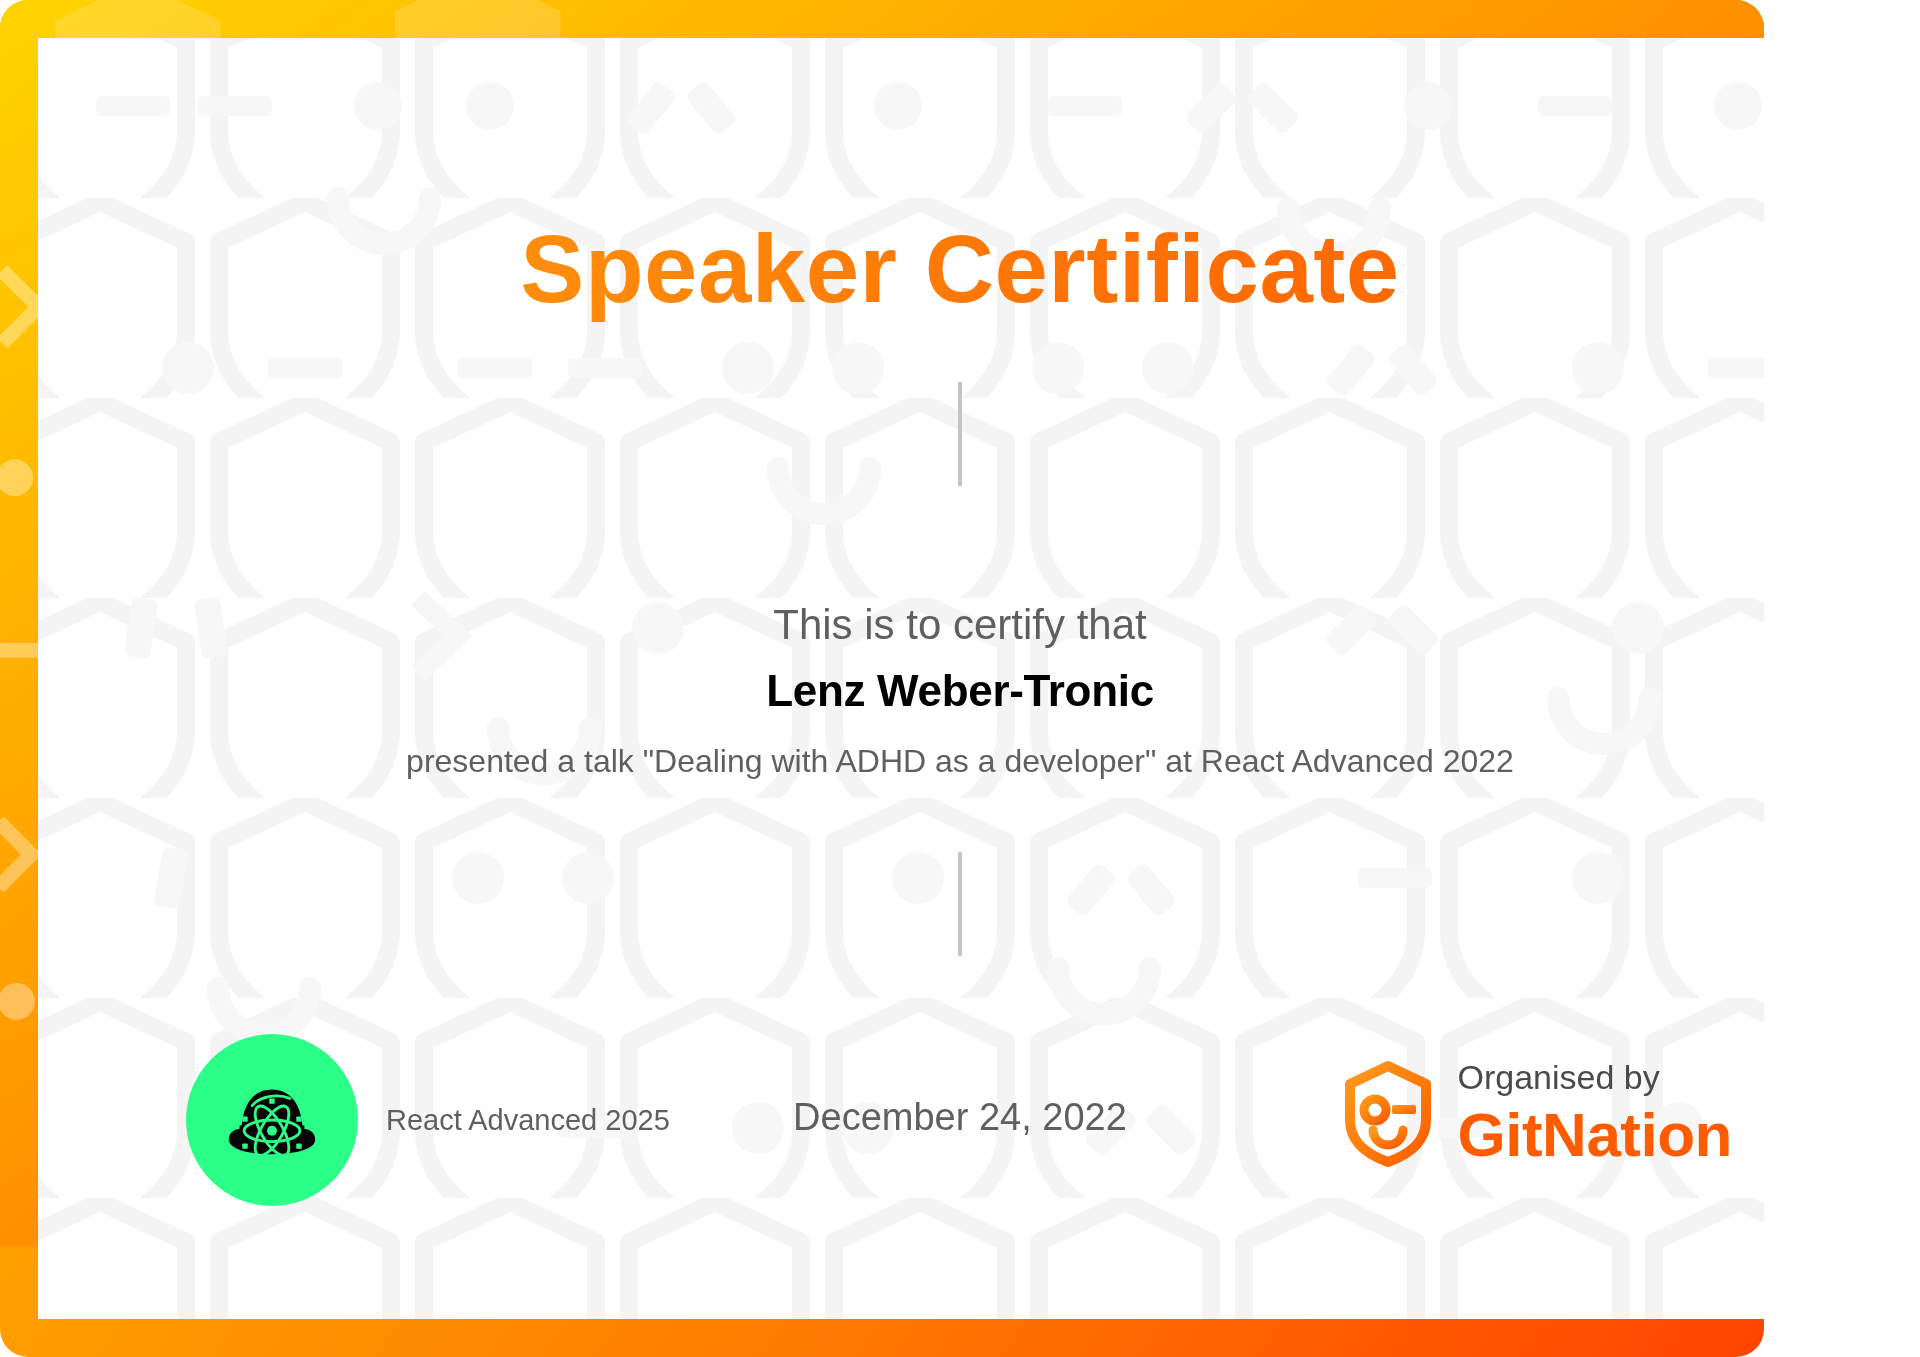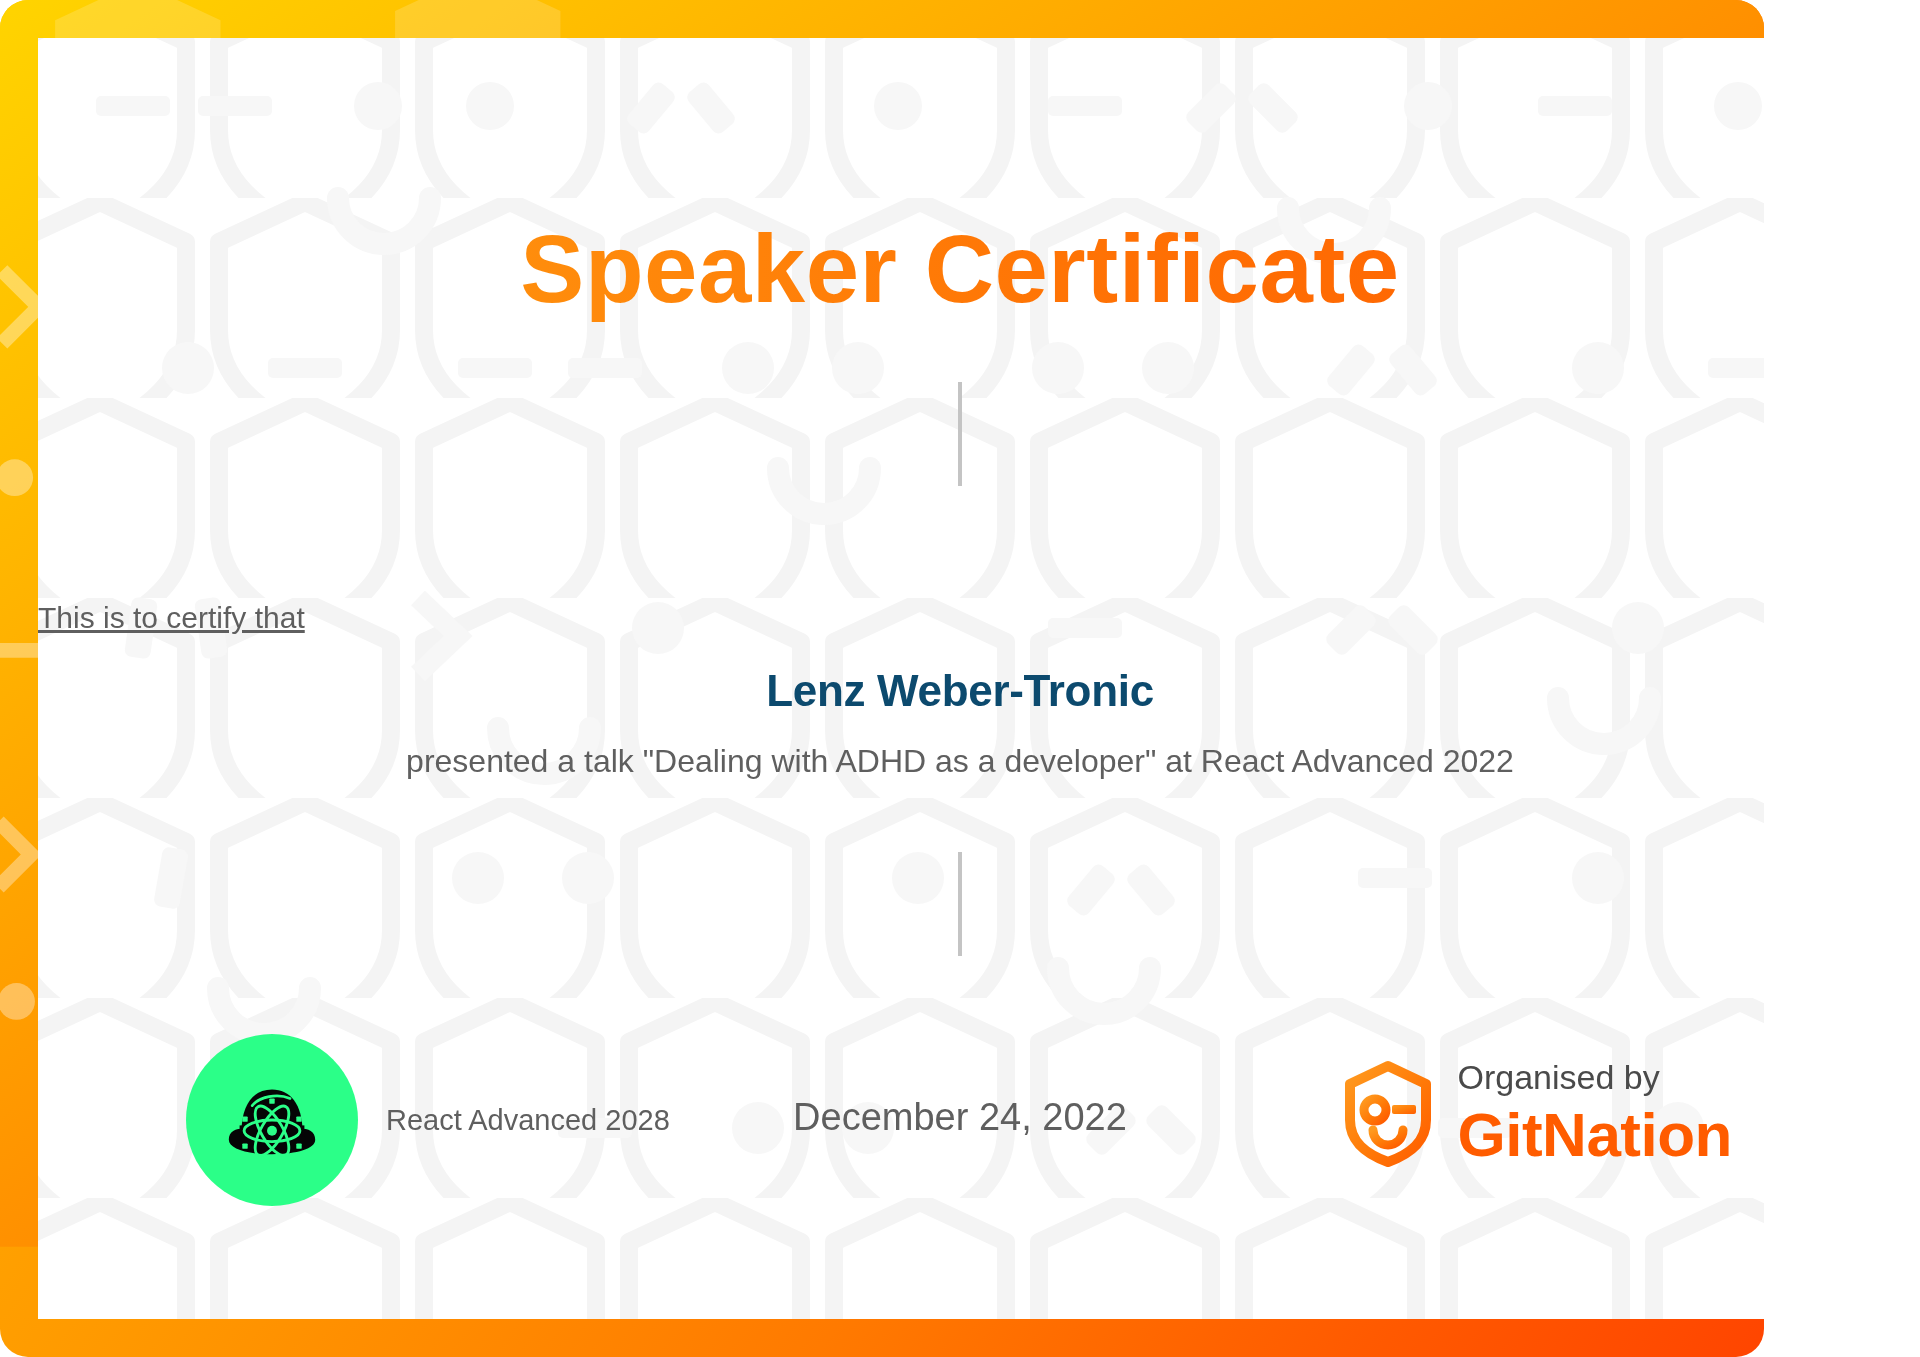--- a/index.html
+++ b/index.html
@@ -79,35 +79,35 @@
   }
   .divider-top    { top: 344px; height: 104px; }
   .divider-bottom { top: 814px; height: 104px; }
 
   
   .certify-line {
     position: absolute;
     top: 563px;
     left: 0;
     width: 100%;
-    font-size: 30px;
+    text-align: center;
+    font-size: 42px;
     color: #5F5F5F;
     font-weight: 400;
-    text-decoration: underline;
   }
 
   .recipient-name {
     position: absolute;
     top: 628px;
     left: 0;
     width: 100%;
     text-align: center;
     font-size: 44px;
     font-weight: 700;
-    color: #0c4a6e;
+    color: #000000;
     letter-spacing: -0.3px;
   }
 
   .talk-line {
     position: absolute;
     top: 705px;
     left: 0;
     width: 100%;
     text-align: center;
     font-size: 32px;
@@ -387,21 +387,21 @@
               <g fill="#2BFF88">
                 <rect x="67" y="46" width="6" height="6" rx="1"></rect>
                 <rect x="97" y="66" width="6" height="6" rx="1"></rect>
                 <rect x="97" y="96" width="6" height="6" rx="1"></rect>
                 <rect x="67" y="112" width="6" height="6" rx="1"></rect>
                 <rect x="37" y="96" width="6" height="6" rx="1"></rect>
                 <rect x="37" y="66" width="6" height="6" rx="1"></rect>
               </g>
             </svg>
           </div>
-          <span class="event-name">React Advanced 2028</span>
+          <span class="event-name">React Advanced 2025</span>
         </div>
 
         <span class="date-text">December 24, 2022</span>
 
         <div class="organiser-block">
           <svg width="92" height="108" viewBox="0 0 92 108" aria-hidden="true">
             <defs>
               <linearGradient id="gn-grad" x1="0" y1="0" x2="1" y2="1">
                 <stop offset="0%" stop-color="#FF9A1F"></stop>
                 <stop offset="55%" stop-color="#FF7A08"></stop>

